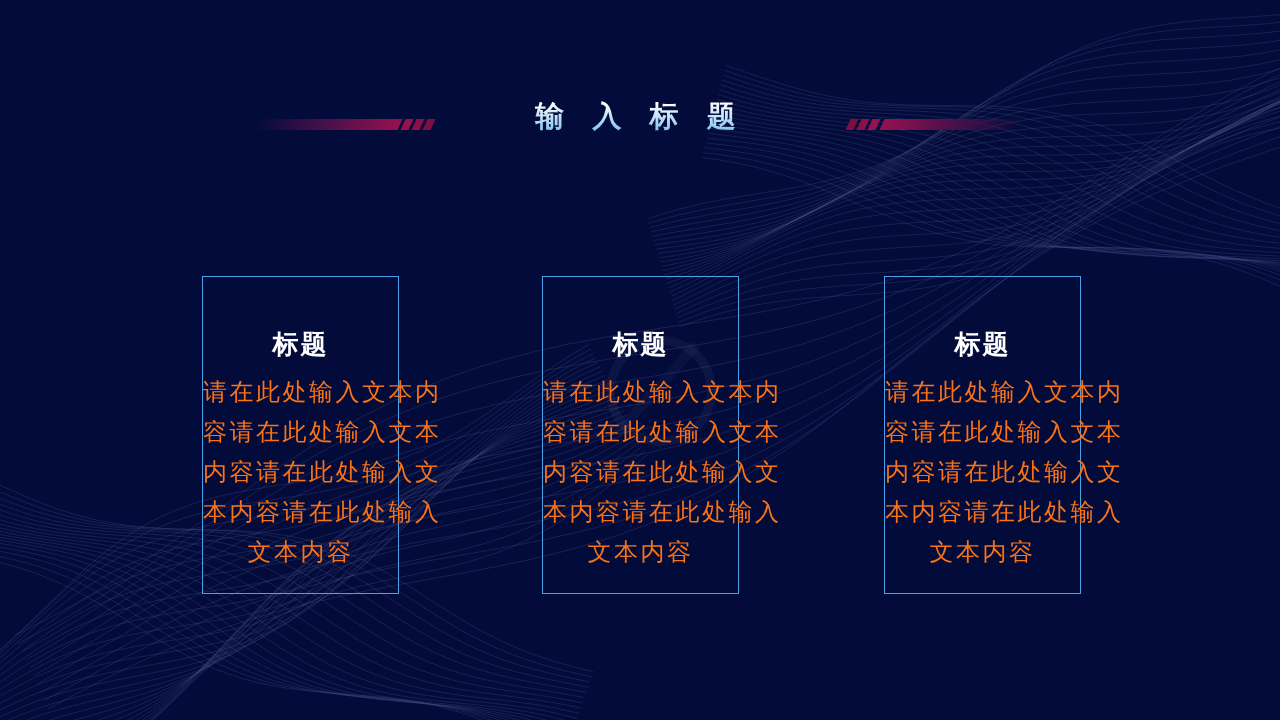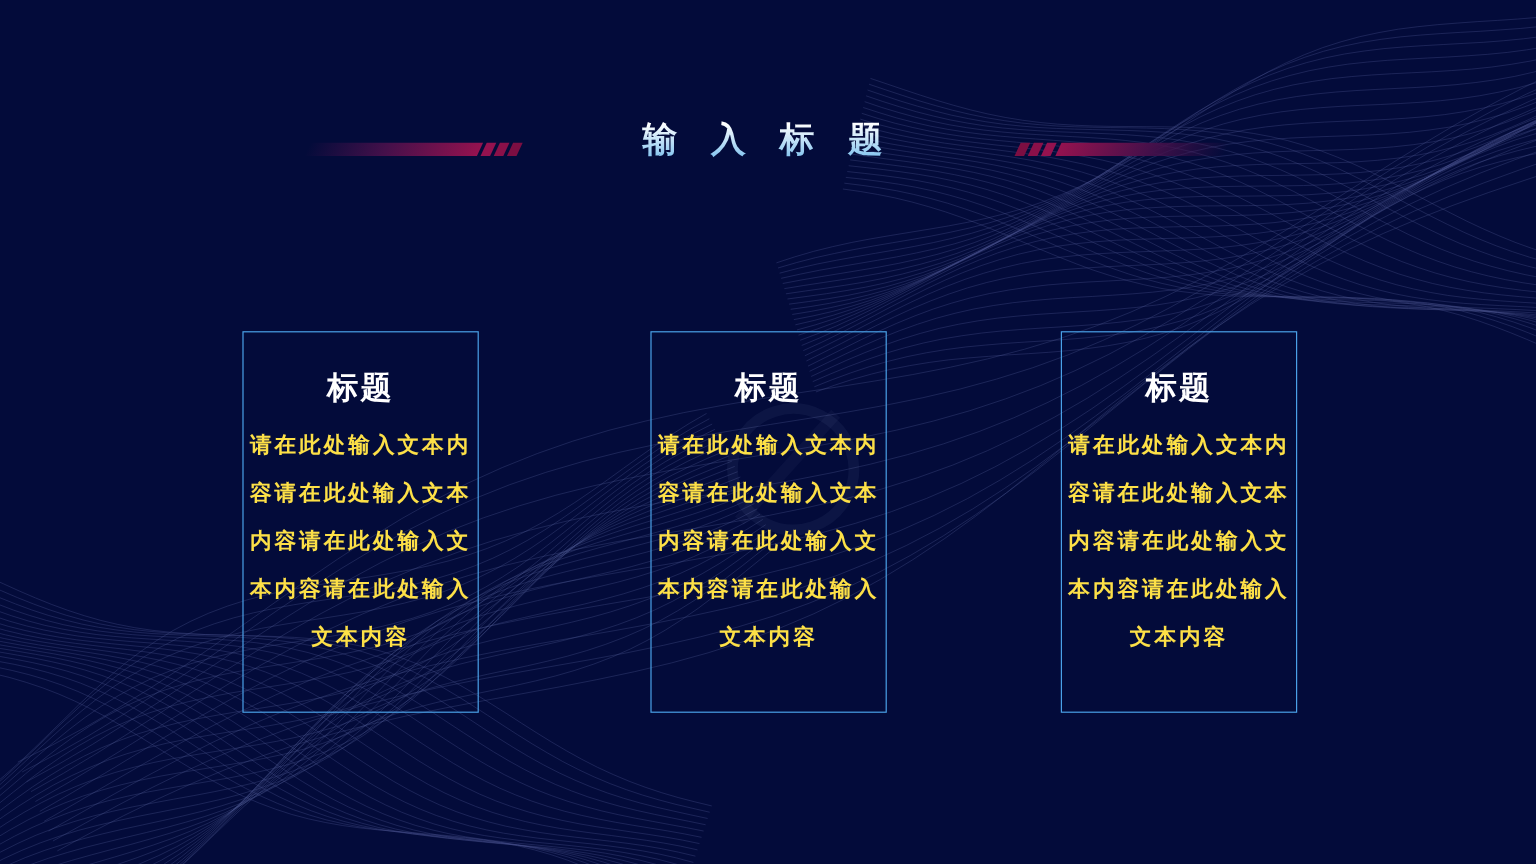--- a/index.html
+++ b/index.html
@@ -30,29 +30,29 @@
   .lt2{left:414px;background:#8a1049;}
   .lt3{left:425px;background:#7c0e42;}
   .rt1{left:848px;background:#7c0e42;}
   .rt2{left:859px;background:#8a1049;}
   .rt3{left:870px;background:#94124f;}
 
   
   .card{
     position:absolute;top:276px;width:197px;height:318px;
     border:1.5px solid #4aa1e8;box-sizing:border-box;
-    padding-top:32px;text-align:center;
+    padding-top:52px;text-align:center;
   }
   .card1{left:202px;} .card2{left:542px;} .card3{left:884px;}
   .card-title{
     font-size:26px;font-weight:bold;color:#ffffff;
     letter-spacing:2px;line-height:30px;margin-bottom:13px;
   }
   .card-line{
-    font-size:18px;font-weight:700;color:#fde047;
+    font-size:24px;font-weight:400;color:#f97316;
     letter-spacing:2.5px;line-height:40px;white-space:nowrap;
   }
 
   
   .watermark{
     position:absolute;left:606px;top:336px;width:92px;height:92px;
     border:9px solid rgba(200,215,255,0.05);border-radius:50%;
     transform:rotate(-18deg);
   }
   .watermark::after{

